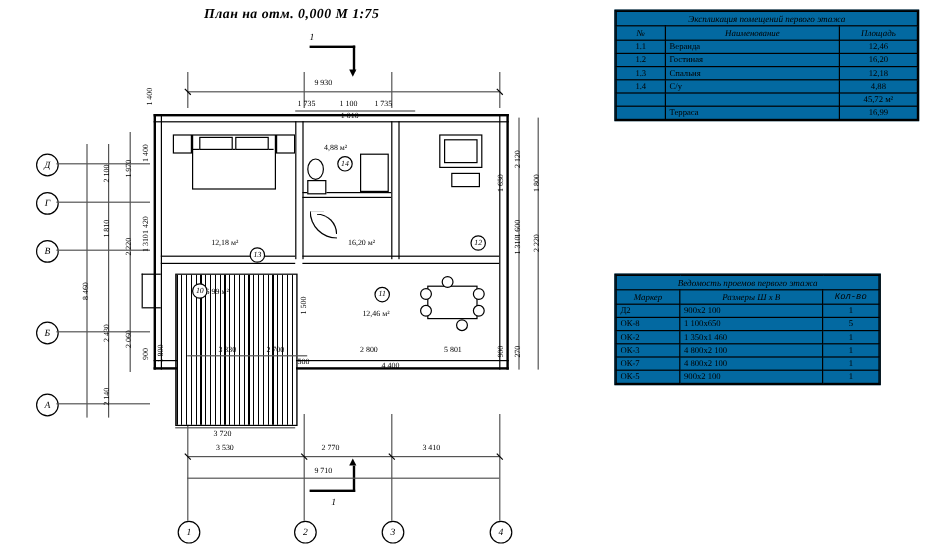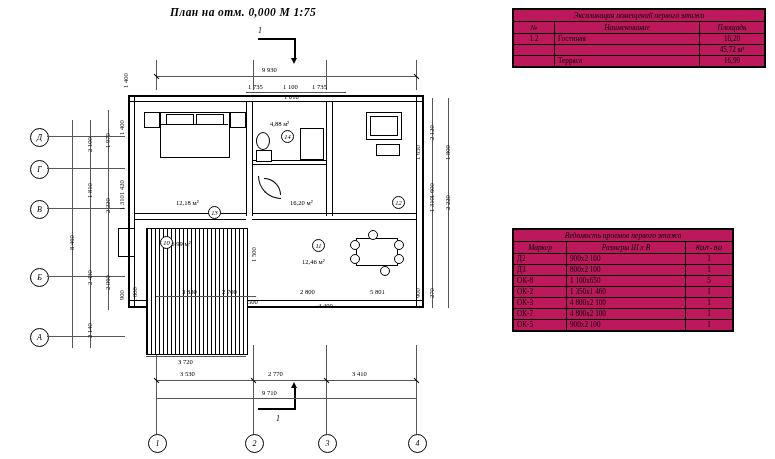--- a/index.html
+++ b/index.html
@@ -16,21 +16,21 @@
   }
   
   .h{position:absolute;background:#000;height:1px;}
   .v{position:absolute;background:#000;width:1px;}
   .hthin{position:absolute;background:#555;height:1px;}
   .vthin{position:absolute;background:#555;width:1px;}
   .thick{background:#000;}
   
   table{border-collapse:collapse;}
   .tbl{
-    position:absolute;border:1px solid #000;background:#be185d;
+    position:absolute;border:1px solid #000;background:#0369a1;
     font-size:7.2px;
   }
   .tbl table{width:100%;height:100%;}
   .tbl td,.tbl th{
     border:1px solid #000;padding:1px 3px;font-weight:normal;
     font-family:"Liberation Serif",serif;
   }
   .tbl .hdrow td{text-align:center;font-style:italic;font-size:7.4px;}
   .tbl .caption td{text-align:center;font-style:italic;font-size:7.6px;}
   .c{text-align:center;}
@@ -251,23 +251,38 @@
       <tbody>
           <tr class="caption">
             <td colspan="3">Экспликация помещений первого этажа</td>
           </tr>
       <tr class="hdrow">
         <td style="width:34px;">№</td>
         <td>Наименование</td>
         <td style="width:58px;">Площадь</td>
       </tr>
       <tr>
+        <td class="c">1.1</td>
+        <td class="l">Веранда</td>
+        <td class="c">12,46</td>
+      </tr>
+      <tr>
         <td class="c">1.2</td>
         <td class="l">Гостиная</td>
         <td class="c">16,20</td>
+      </tr>
+      <tr>
+        <td class="c">1.3</td>
+        <td class="l">Спальня</td>
+        <td class="c">12,18</td>
+      </tr>
+      <tr>
+        <td class="c">1.4</td>
+        <td class="l">С/у</td>
+        <td class="c">4,88</td>
       </tr>
       <tr>
         <td class="c"></td>
         <td class="l"></td>
         <td class="c">45,72 м²</td>
       </tr>
       <tr>
         <td class="c"></td>
         <td class="l">Терраса</td>
         <td class="c">16,99</td>
@@ -286,25 +301,20 @@
         <td style="width:46px;">Маркер</td>
         <td>Размеры  Ш х В</td>
         <td style="width:40px;font-family:Liberation Mono, monospace;">Кол-во</td>
       </tr>
       <tr>
         <td class="l">Д2</td>
         <td class="l">900х2 100</td>
         <td class="c">1</td>
       </tr>
       <tr>
-        <td class="l">Д3</td>
-        <td class="l">800х2 100</td>
-        <td class="c">1</td>
-      </tr>
-      <tr>
         <td class="l">ОК-8</td>
         <td class="l">1 100х650</td>
         <td class="c">5</td>
       </tr>
       <tr>
         <td class="l">ОК-2</td>
         <td class="l">1 350х1 460</td>
         <td class="c">1</td>
       </tr>
       <tr>

